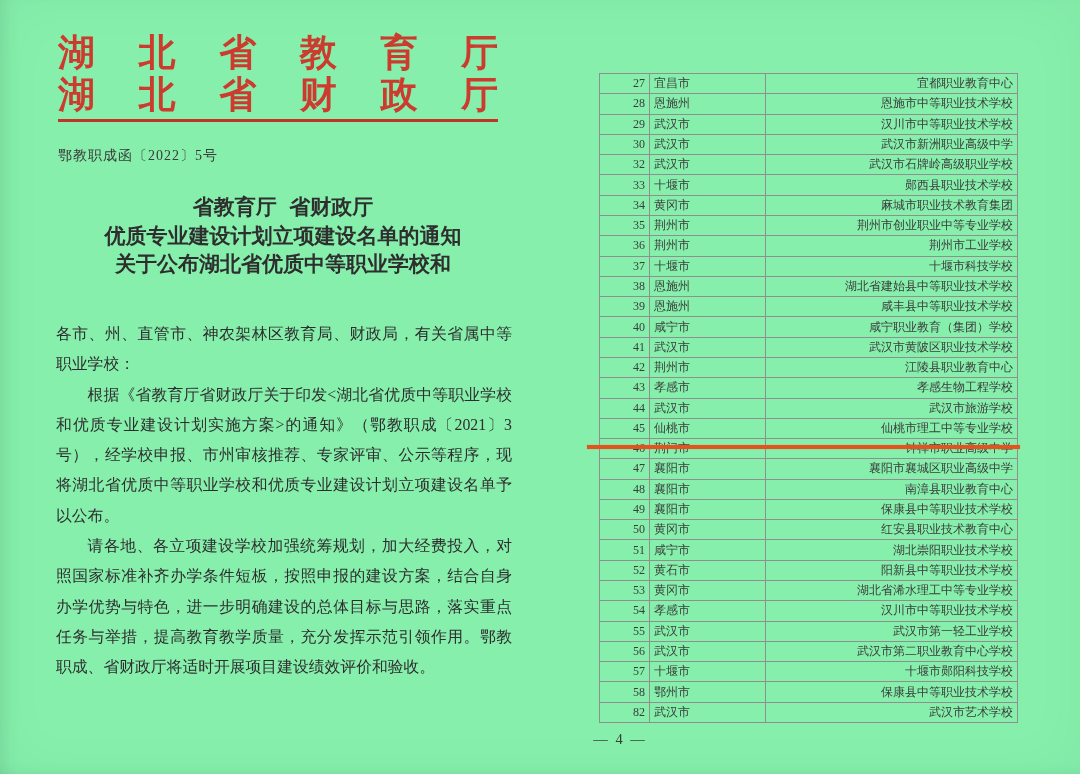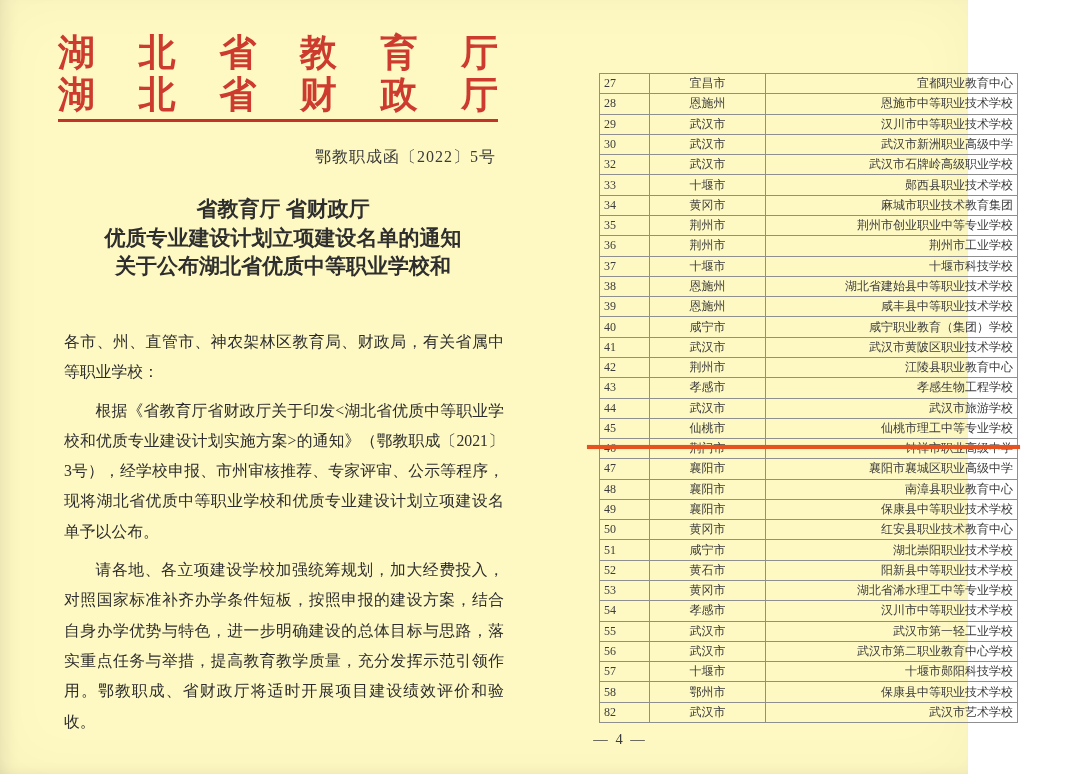--- a/index.html
+++ b/index.html
@@ -12,22 +12,22 @@
   * { box-sizing: border-box; }
   html, body { margin: 0; padding: 0; }
   body {
     width: 1080px; height: 774px;
     background: #ffffff;
     font-family: "Liberation Serif", "DejaVu Serif", serif;
     overflow: hidden;
   }
   .sheet {
     position: relative;
-    width: 968px; height: 774px;
-    background: #fef9c3;
+    width: 1080px; height: 774px;
+    background: #86efac;
     box-shadow: inset 14px 0 18px -12px rgba(0,0,0,0.10),
                 inset 0 -10px 16px -12px rgba(0,0,0,0.08),
                 inset 0 0 60px rgba(0,0,0,0.03);
   }
 
   
   .agency {
     position: absolute; left: 58px; top: 32px; width: 440px;
   }
   .agency-line {
@@ -40,65 +40,65 @@
     letter-spacing: 0;
     white-space: nowrap;
   }
   .red-rule {
     position: absolute; left: 58px; top: 119px;
     width: 440px; height: 3px;
     background: var(--rule-red);
   }
   .doc-number {
     position: absolute; left: 58px; top: 147px; width: 438px;
-    text-align: right;
-    font-size: 16px;
+    text-align: left;
+    font-size: 14px;
     letter-spacing: 1px;
     color: #3a3a3a;
   }
   .title {
     position: absolute; left: 54px; top: 195px; width: 458px;
     margin: 0;
     text-align: center;
     font-size: 21px;
     line-height: 28.5px;
     font-weight: bold;
     color: var(--ink);
   }
-  .title span { display: block; }
+  .title span { display: block; font-family: Liberation Mono, monospace; }
   .body-text {
     position: absolute; left: 56px; top: 319px; width: 456px;
     font-size: 15.8px;
     line-height: 30.3px;
     text-align: justify;
     color: var(--ink);
   }
-  .body-text p { margin: 8px; text-indent: 2em; }
+  .body-text p { margin: 0; text-indent: 2em; }
   .body-text p.no-indent { text-indent: 0; }
 
   
   .table-wrap {
     position: absolute; left: 599px; top: 73px;
     width: 419px; height: 650px;
   }
   .table-wrap table {
     border-collapse: collapse;
     width: 100%; height: 100%;
     table-layout: fixed;
   }
   .table-wrap td {
     border: 1px solid var(--table-border);
     font-size: 12px;
     color: #3c3c3c;
     padding: 0 4px;
     overflow: hidden;
     white-space: nowrap;
   }
-  td.no    { width: 50px;  text-align: left; }
-  td.city  { width: 116px; text-align: center; }
+  td.no    { width: 50px;  text-align: right; }
+  td.city  { width: 116px; }
   td.school{ text-align: right; padding-left: 9px; }
   .highlight-line {
     position: absolute;
     left: -12px; right: -2px;
     height: 4px;
     background: var(--highlight-orange);
     box-shadow: 0 0 1px rgba(229,82,31,0.6);
   }
 
   .page-num {

